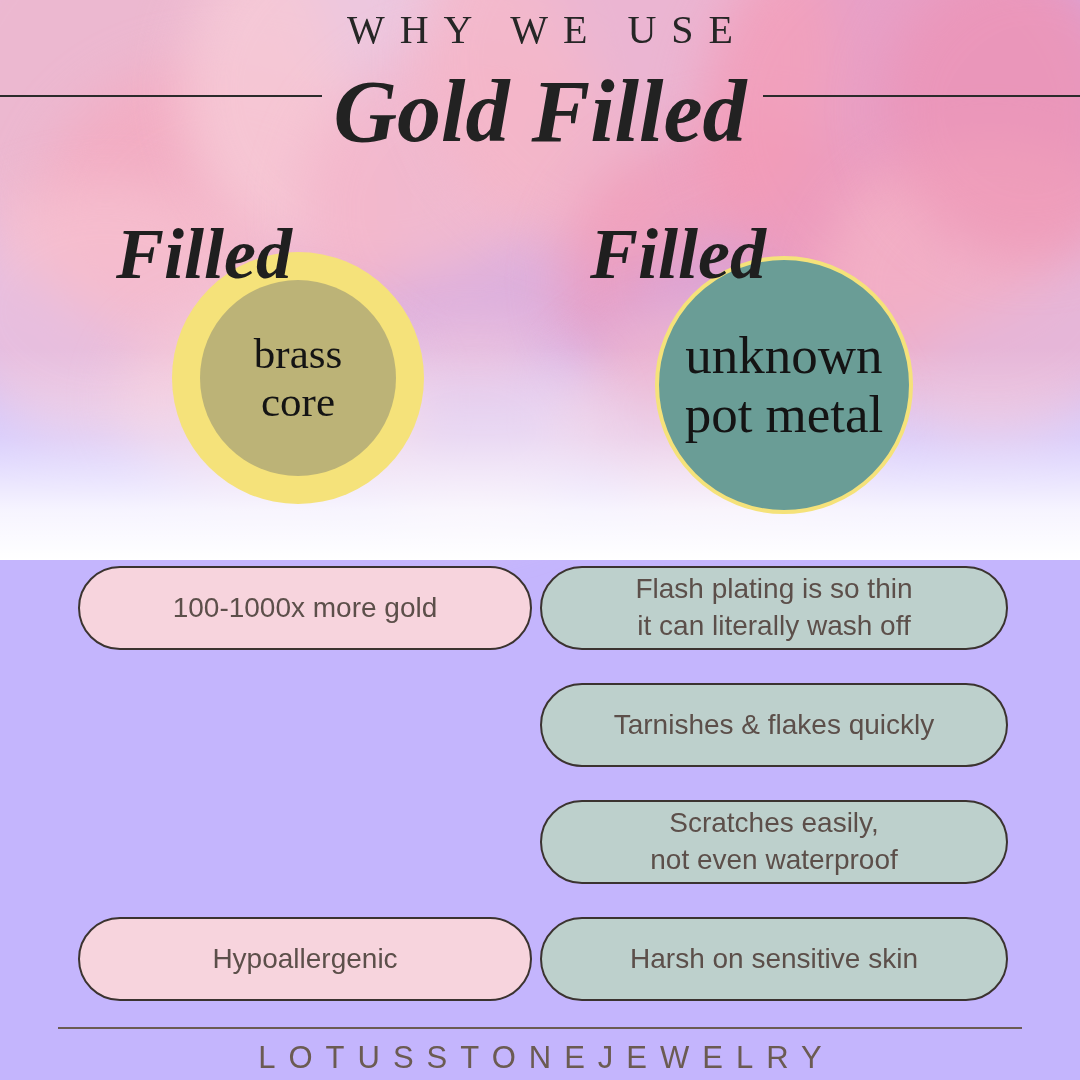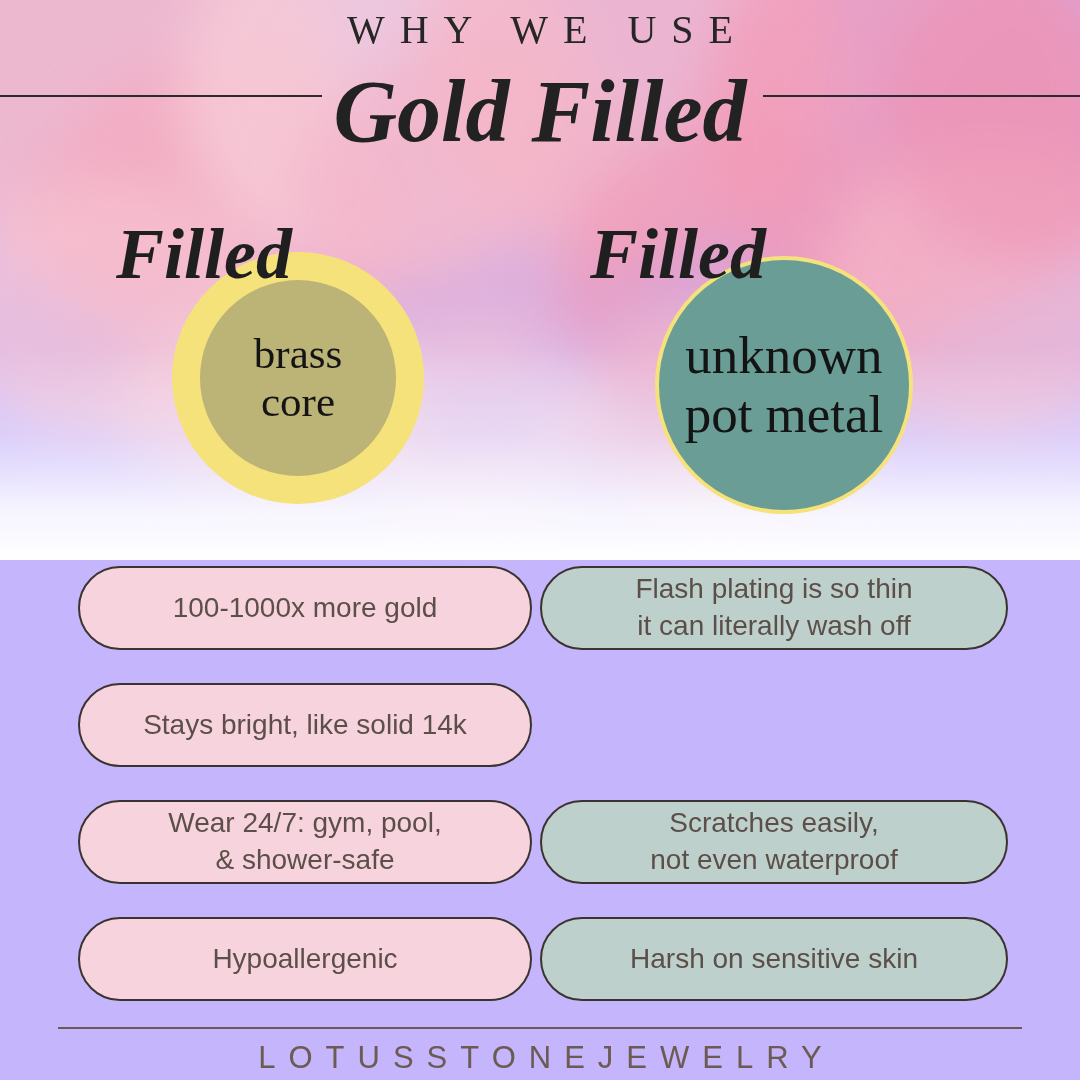--- a/index.html
+++ b/index.html
@@ -175,26 +175,24 @@
 
   <div class="pill-grid">
 
     <div class="pill-row">
       <div class="pill left">100-1000x more gold</div>
       <div class="pill right">Flash plating is so thin
 it can literally wash off</div>
     </div>
 
     <div class="pill-row">
-      <div class="pill left">Stays bright, like solid 14k</div>
-    </div>
-
-    <div class="pill-row">
-      <div class="pill left">Wear 24/7: gym, pool,
-&amp; shower-safe</div>
+      <div class="pill right">Tarnishes &amp; flakes quickly</div>
+    </div>
+
+    <div class="pill-row">
       <div class="pill right">Scratches easily,
 not even waterproof</div>
     </div>
 
     <div class="pill-row">
       <div class="pill right">Harsh on sensitive skin</div>
       <div class="pill left">Hypoallergenic</div>
     </div>
 
   </div>

